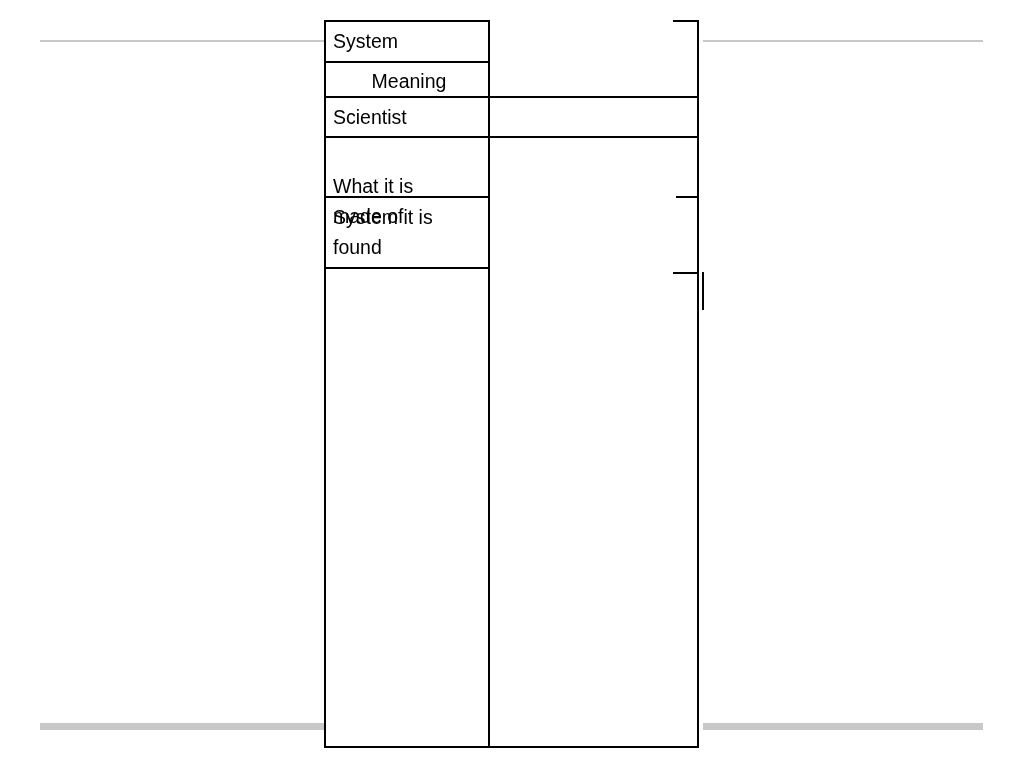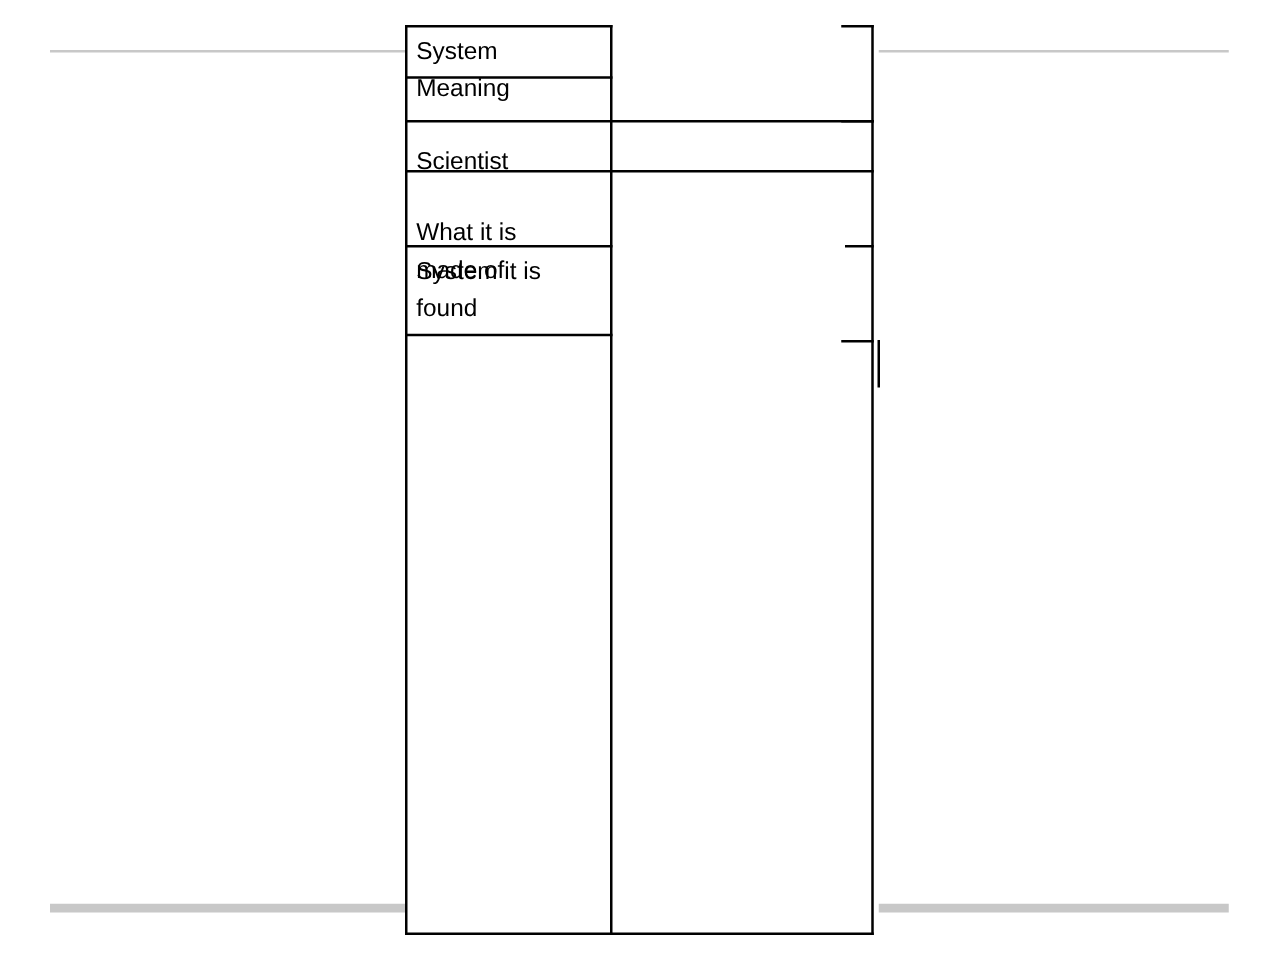--- a/index.html
+++ b/index.html
@@ -72,22 +72,22 @@
     position: absolute;
     left: 9px;
     width: 152px;
     font-size: 19.5px;
     line-height: 30px;
     color: #000000;
     font-family: "Liberation Sans", sans-serif;
     white-space: pre-line;
   }
   .lbl-system          { top: 6px; }
-  .lbl-meaning         { top: 36px; }
-  .lbl-scientist       { top: 94px; }
+  .lbl-meaning         { top: 46px; text-align: center; }
+  .lbl-scientist       { top: 82px; }
   .lbl-made-of         { top: 122px; margin-top: 29px; }
   .lbl-found           { top: 182px; }
   .lbl-characteristics { top: 253px; }
 
   .rcell {
     position: absolute;
     left: 170px;
     width: 198px;
     font-size: 19.5px;
     line-height: 30px;

